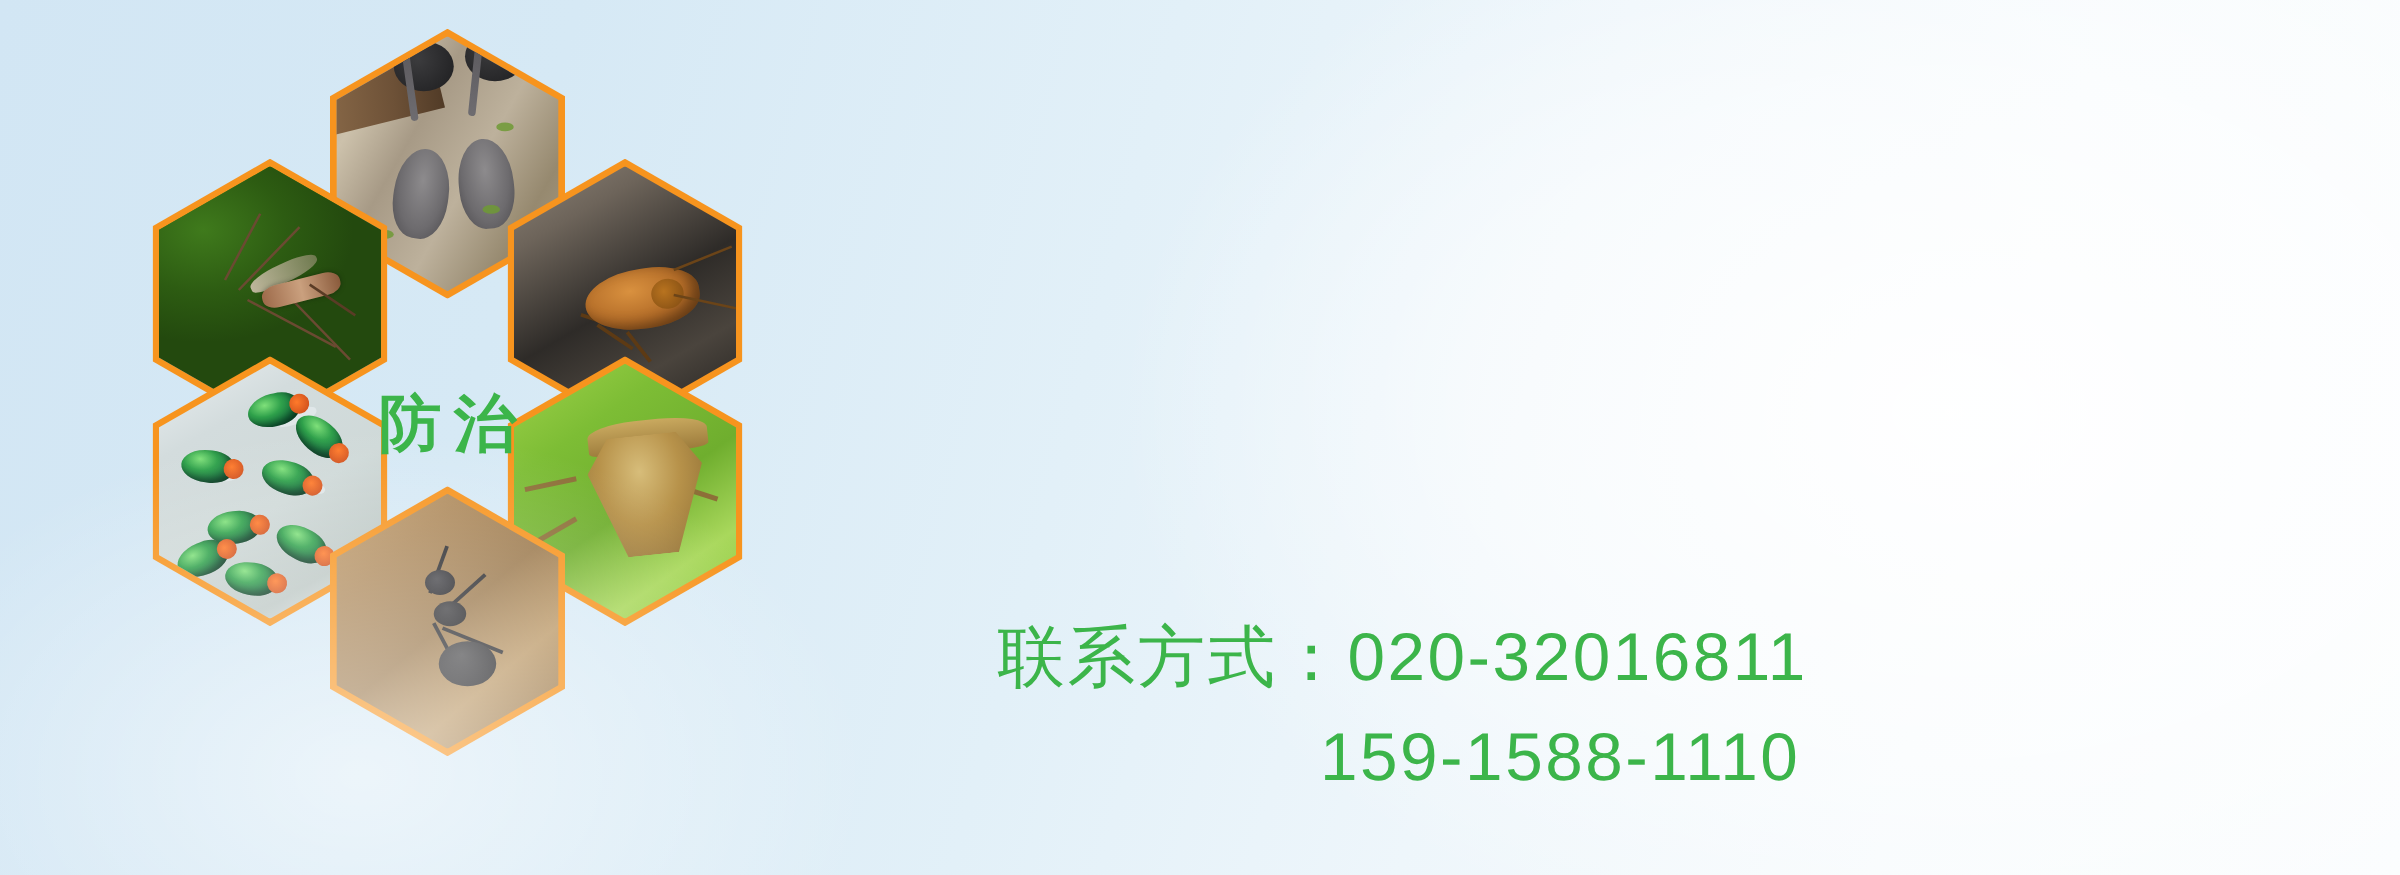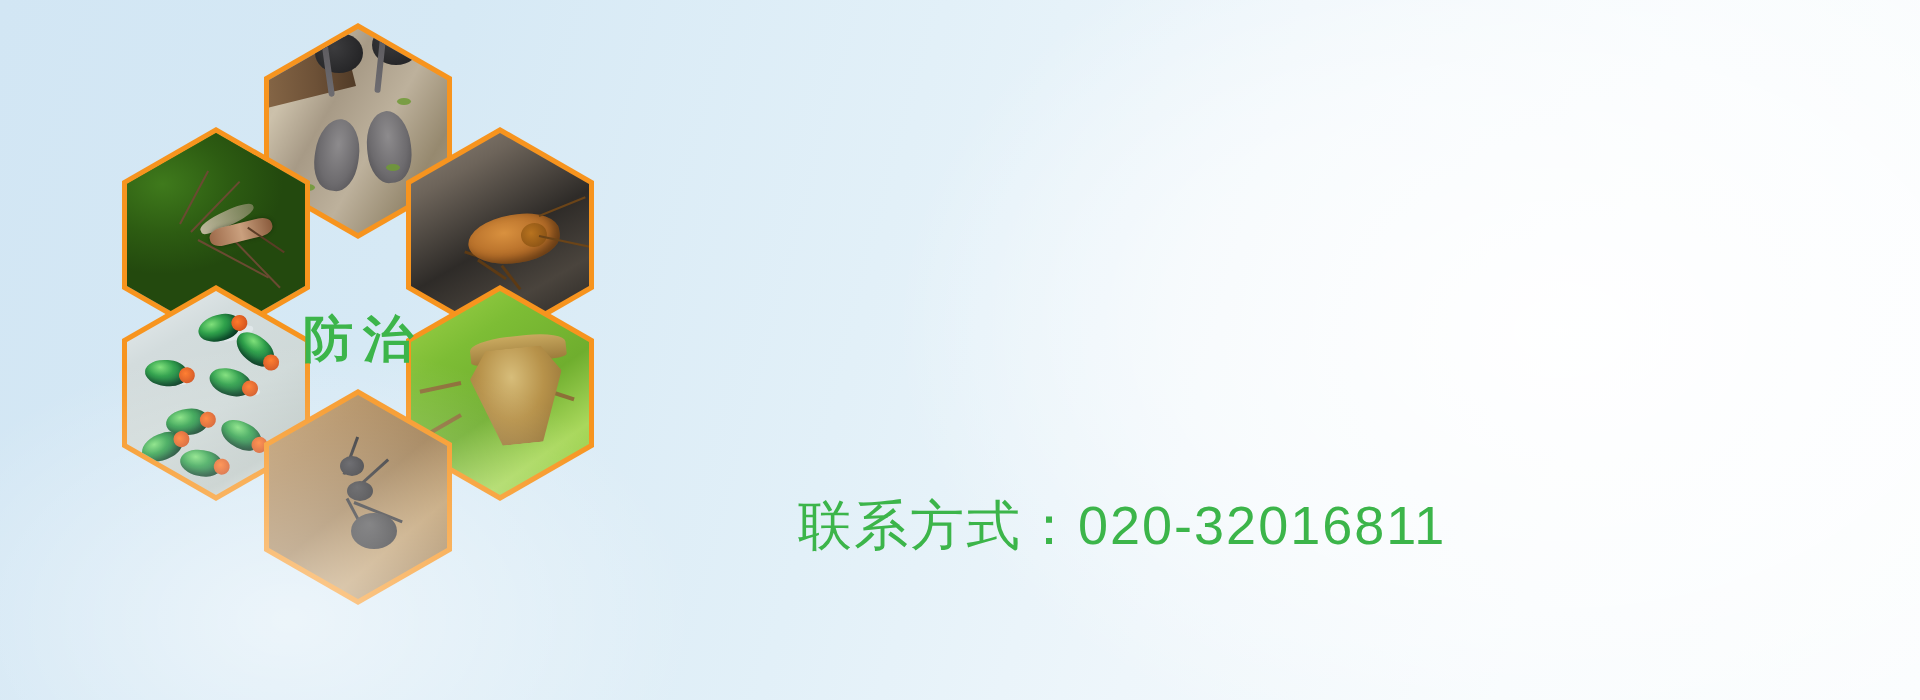--- a/index.html
+++ b/index.html
@@ -379,15 +379,16 @@
 
     <div class="center-text">
       <div class="ln">防治</div>
     </div>
 
   </div>
 
 
   <div class="contact">
     <div class="line1">联系方式：020-32016811</div>
+    <div class="line2">159-1588-1110</div>
   </div>
 
 </div>
 
 </body></html>

